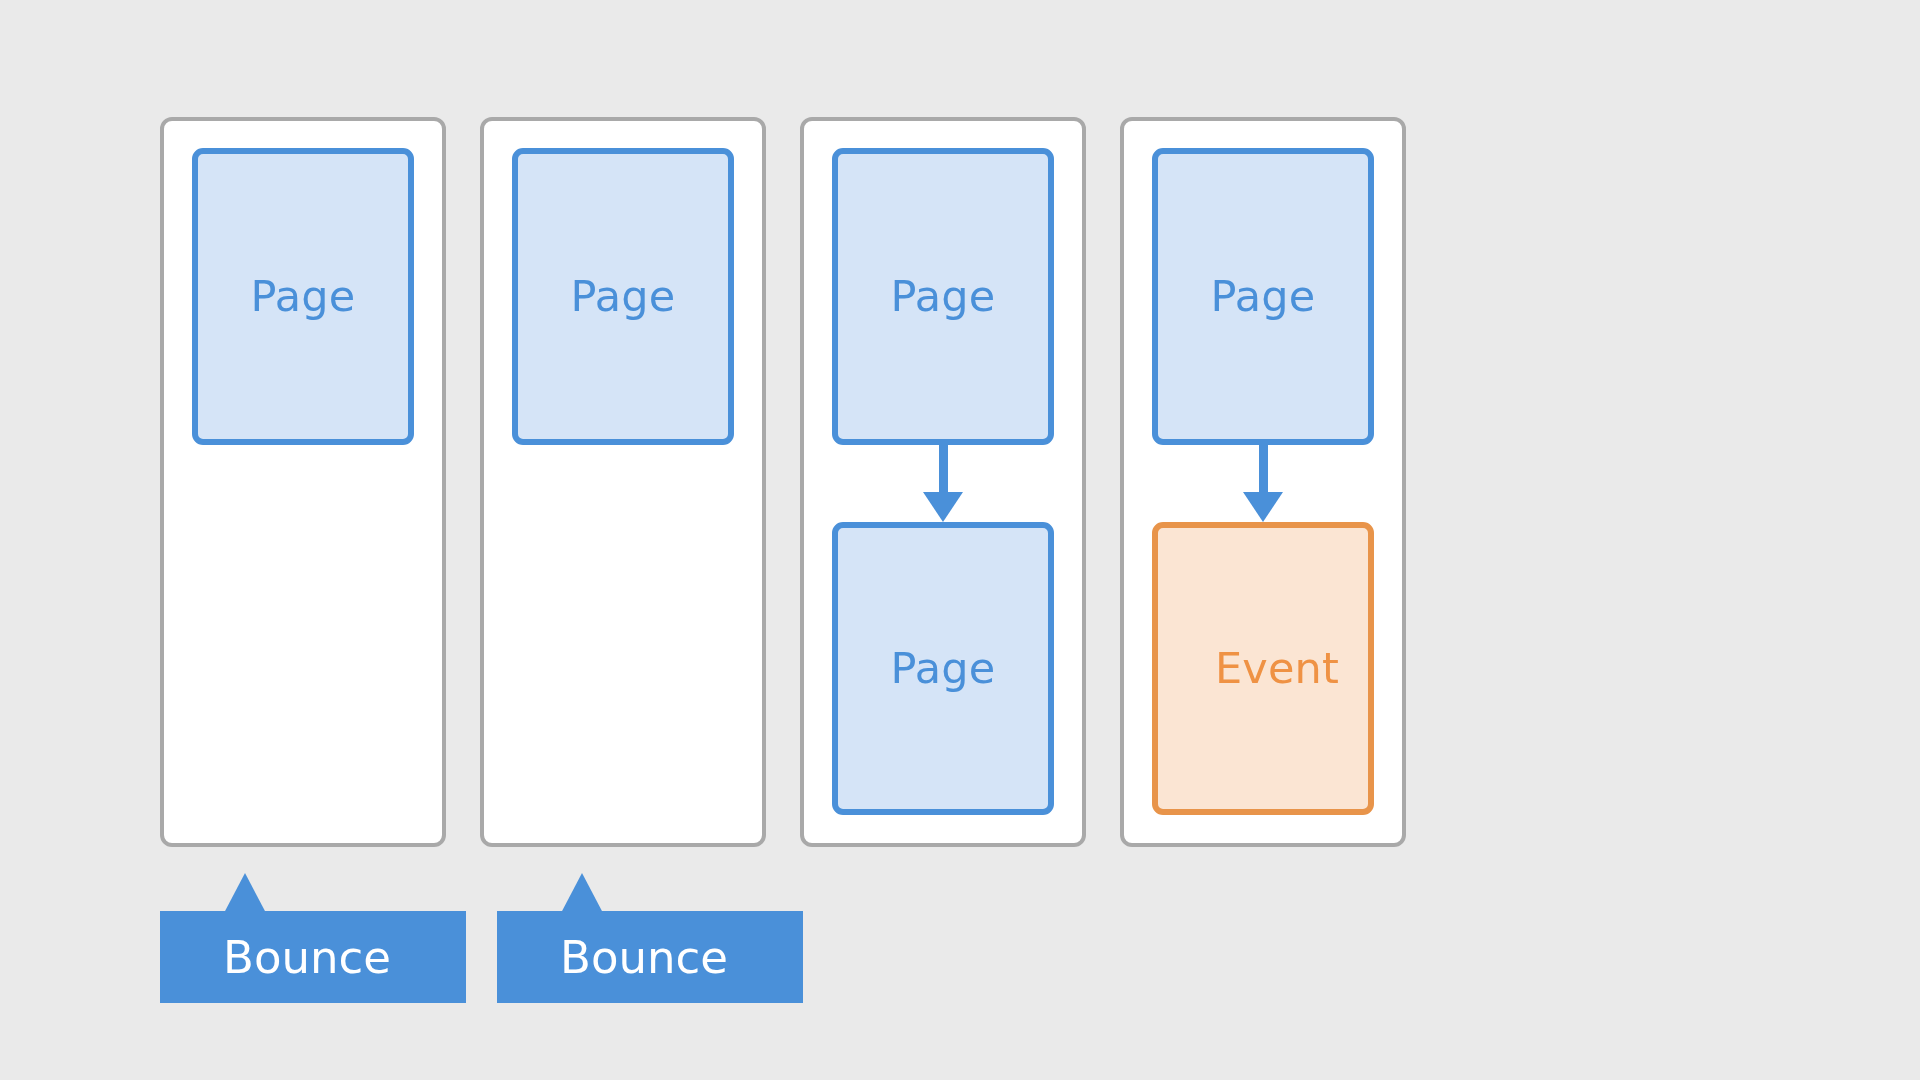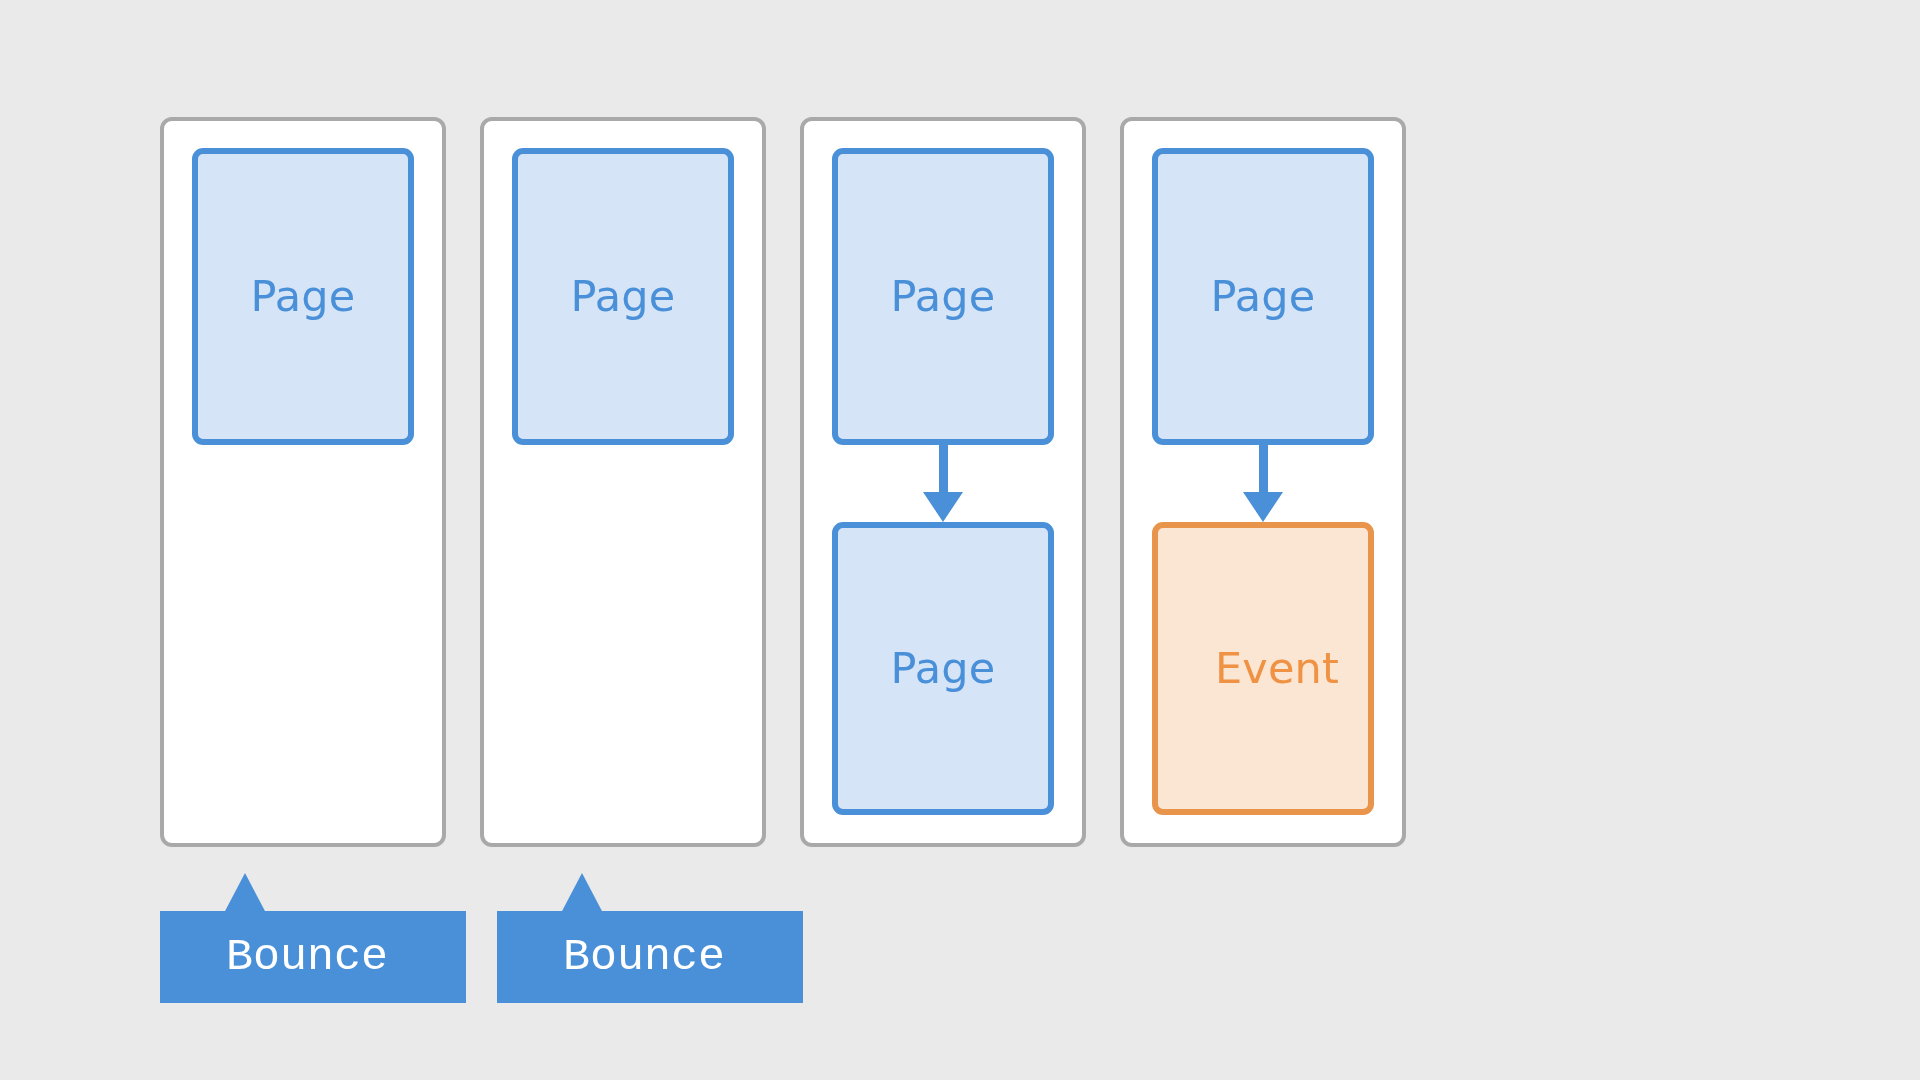--- a/index.html
+++ b/index.html
@@ -106,21 +106,20 @@
     border-bottom: 40px solid #4A90D9;
   }
   .bounce .body {
     position: absolute;
     left: 0;
     box-sizing: border-box;
     background: #4A90D9;
     display: flex;
     align-items: center;
     justify-content: center;
-    font-family: Liberation Mono, monospace;
   }
   .bounce .body .bounce-label {
     color: #FFFFFF;
     font-size: 45px;
     line-height: 1;
     display: block;
     white-space: nowrap;
     position: relative;
     left: -6px;
   }

